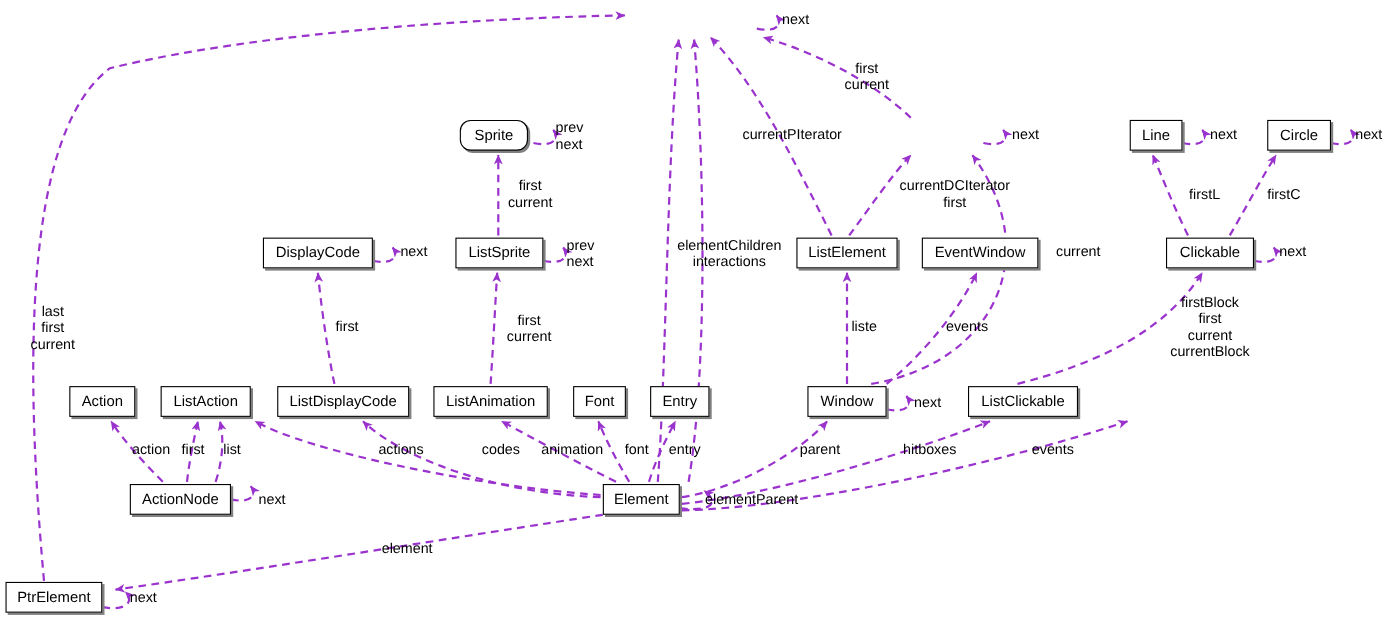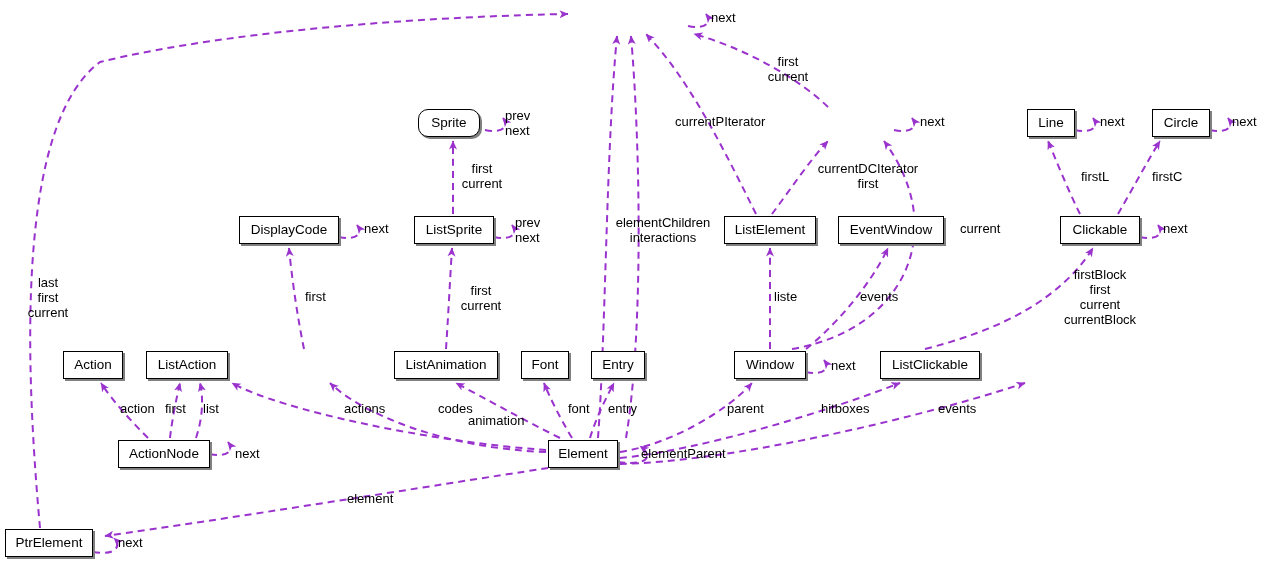--- a/index.html
+++ b/index.html
@@ -112,20 +112,21 @@
   <div class="node" style="left:418px;top:109px;width:62px;border-radius:10px;">Sprite</div>
   <div class="node" style="left:1027px;top:109px;width:48px;">Line</div>
   <div class="node" style="left:1152px;top:109px;width:58px;">Circle</div>
   <div class="node" style="left:239px;top:216px;width:100px;">DisplayCode</div>
   <div class="node" style="left:414px;top:216px;width:80px;">ListSprite</div>
   <div class="node" style="left:724px;top:216px;width:92px;">ListElement</div>
   <div class="node" style="left:838px;top:216px;width:106px;">EventWindow</div>
   <div class="node" style="left:1060px;top:216px;width:80px;">Clickable</div>
   <div class="node" style="left:63px;top:351px;width:60px;">Action</div>
   <div class="node" style="left:146px;top:351px;width:82px;">ListAction</div>
+  <div class="node" style="left:252px;top:351px;width:120px;">ListDisplayCode</div>
   <div class="node" style="left:394px;top:351px;width:104px;">ListAnimation</div>
   <div class="node" style="left:521px;top:351px;width:48px;">Font</div>
   <div class="node" style="left:591px;top:351px;width:54px;">Entry</div>
   <div class="node" style="left:734px;top:351px;width:72px;">Window</div>
   <div class="node" style="left:880px;top:351px;width:100px;">ListClickable</div>
   <div class="node" style="left:118px;top:440px;width:92px;">ActionNode</div>
   <div class="node" style="left:548px;top:440px;width:70px;">Element</div>
   <div class="node" style="left:5px;top:529px;width:88px;">PtrElement</div>
 
   <div class="elabel l" style="left:711px;top:10px;">next</div>
@@ -160,21 +161,21 @@
 current</div>
   <div class="elabel c" style="left:1057px;top:267px;width:86px;">firstBlock
 first
 current
 currentBlock</div>
   <div class="elabel l" style="left:120px;top:401px;">action</div>
   <div class="elabel l" style="left:165px;top:401px;">first</div>
   <div class="elabel l" style="left:203px;top:401px;">list</div>
   <div class="elabel l" style="left:344px;top:401px;">actions</div>
   <div class="elabel l" style="left:438px;top:401px;">codes</div>
-  <div class="elabel l" style="left:468px;top:401px;margin-top:12px;">animation</div>
+  <div class="elabel l" style="left:492px;top:401px;">animation</div>
   <div class="elabel l" style="left:568px;top:401px;">font</div>
   <div class="elabel l" style="left:608px;top:401px;">entry</div>
   <div class="elabel l" style="left:727px;top:401px;">parent</div>
   <div class="elabel l" style="left:821px;top:401px;">hitboxes</div>
   <div class="elabel l" style="left:938px;top:401px;">events</div>
   <div class="elabel l" style="left:831px;top:358px;">next</div>
   <div class="elabel l" style="left:235px;top:446px;">next</div>
   <div class="elabel l" style="left:641px;top:446px;">elementParent</div>
   <div class="elabel l" style="left:347px;top:491px;">element</div>
   <div class="elabel l" style="left:118px;top:535px;">next</div>

